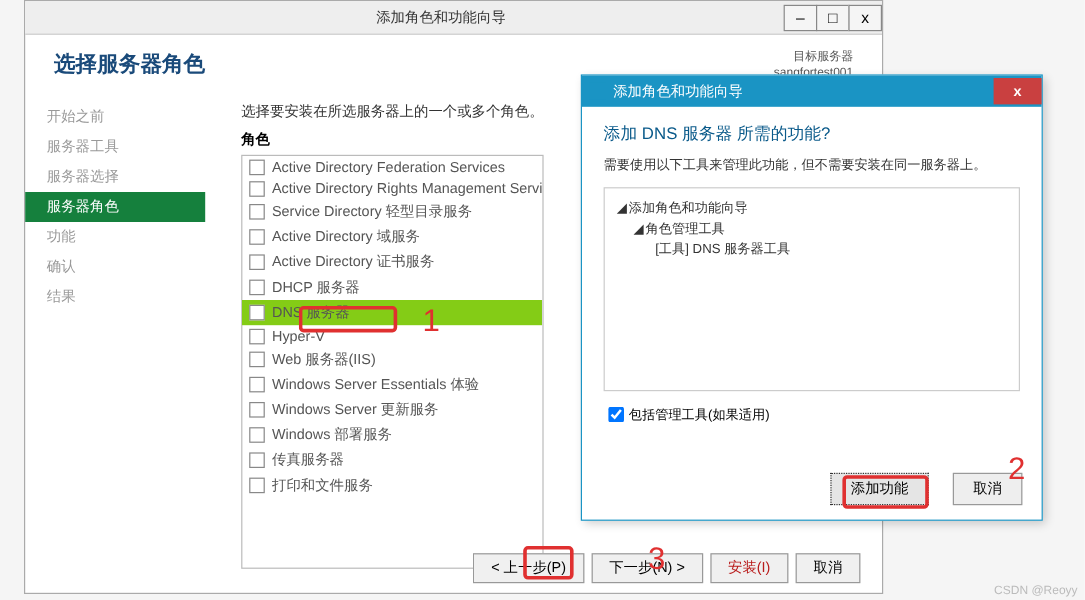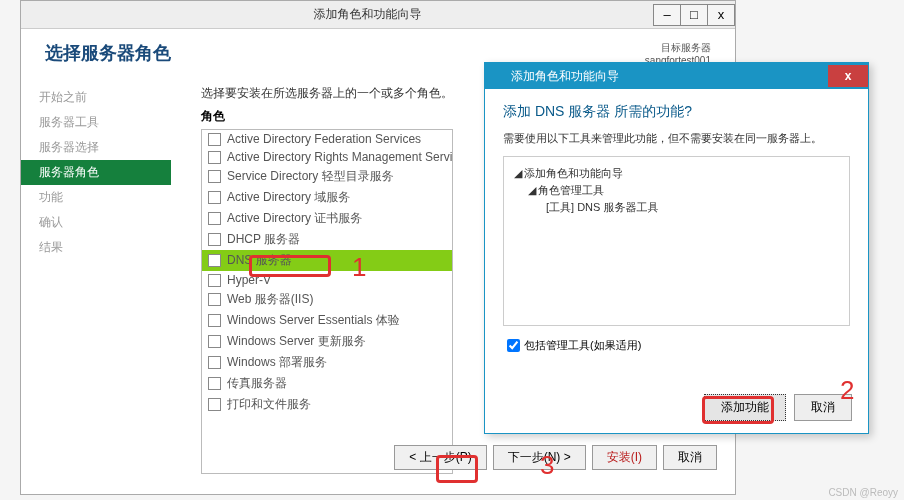--- a/index.html
+++ b/index.html
@@ -18,38 +18,38 @@
   .nav-item { font-size: 12px; padding: 4px 18px; color: #999; cursor: pointer; }
   .nav-item.active { background: #15803d; color: #fff; }
   .content { flex: 1; padding: 0 10px 0 0; }
   .desc { font-size: 12px; color: #333; margin: 10px 0 6px 30px; }
   .section-label { font-size: 12px; font-weight: bold; margin: 6px 0 4px 30px; }
   .roles-box { border: 1px solid #bbb; width: 252px; height: 345px; margin-left: 30px; overflow: hidden; position: relative; }
   .roles-scroll { overflow-y: scroll; overflow-x: scroll; height: 100%; }
   .role-row { display: flex; align-items: center; padding: 2px 6px; font-size: 12px; color: #555; white-space: nowrap; cursor: pointer; }
   .role-row.selected { background: #84cc16; }
   .chk { width: 13px; height: 13px; border: 1px solid #888; margin-right: 6px; flex: 0 0 13px; background: #fff; }
-  .footer { position: absolute; bottom: 24px; right: 18px; display: flex; gap: 6px; align-items: center; }
+  .footer { position: absolute; bottom: 8px; right: 18px; display: flex; gap: 6px; align-items: center; }
   .btn { font-size: 12px; padding: 3px 14px; border: 1px solid #999; background: #f0f0f0; cursor: pointer; }
   .btn.disabled { color: #b91c1c; text-align: center; }
   
   .popup { position: absolute; left: 484px; top: 62px; width: 385px; height: 372px; background: #fff; border: 1px solid #1a94c4; box-shadow: 3px 3px 8px rgba(0,0,0,.2); }
   .popup-titlebar { height: 26px; background: #1a94c4; display: flex; align-items: center; justify-content: space-between; padding: 0 0 0 6px; font-size: 12px; color: #fff; }
   .popup-titlebar .close { width: 40px; height: 22px; background: #c94040; color: #fff; text-align: center; line-height: 22px; font-weight: bold; font-family: Arial; cursor: pointer; }
   .popup-body { padding: 14px 18px; }
   .popup-q { font-size: 14px; color: #0a5a8a; margin-bottom: 10px; }
   .popup-desc { font-size: 11px; color: #333; margin-bottom: 10px; line-height: 1.4; }
   .tree { border: 1px solid #ccc; height: 170px; padding: 8px 10px; font-size: 11px; color: #333; }
   .tree-row { padding: 1px 0; }
   .tree-row .tri { display: inline-block; width: 10px; }
   .indent1 { padding-left: 14px; }
   .indent2 { padding-left: 32px; }
   .popup-check { margin-top: 10px; font-size: 11px; display: flex; align-items: center; }
   .popup-check input { margin-right: 4px; }
-  .popup-footer { position: absolute; bottom: 12px; right: 16px; display: flex; gap: 8px; }
+  .popup-footer { position: absolute; bottom: 12px; right: 16px; display: flex; gap: 20px; }
   .pbtn { font-size: 12px; padding: 4px 16px; border: 1px solid #999; background: #eee; cursor: pointer; }
   .pbtn.primary { border: 1px dotted #333; background: #e5e5e5; }
   
   .annot-box { position: absolute; border: 3px solid #e03030; border-radius: 4px; pointer-events: none; }
   .annot-num { position: absolute; color: #e03030; font-size: 26px; font-weight: normal; pointer-events: none; font-family: Arial; }
   .watermark { position: absolute; right: 6px; bottom: 2px; font-size: 10px; color: #bbb; }
   .ticon { width:14px; height:14px; background:#1a94c4; margin-right:6px; display:inline-block; }
 </style>
 </head>
 <body>

